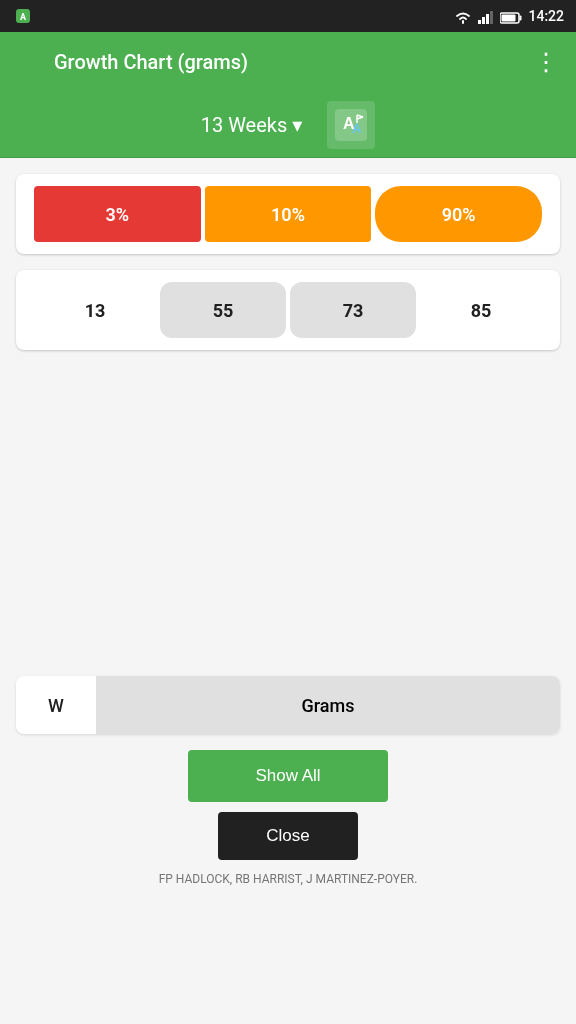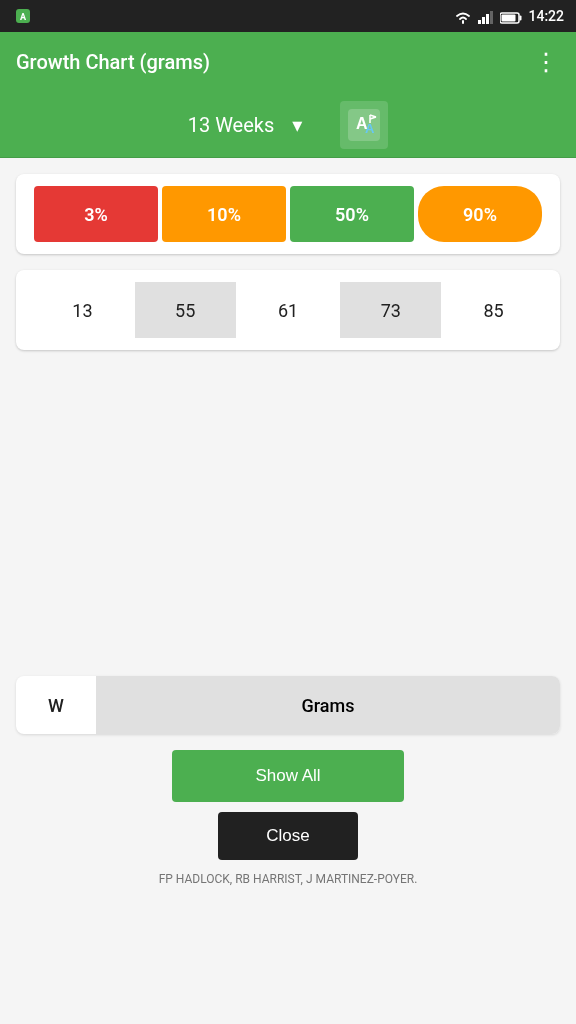--- a/index.html
+++ b/index.html
@@ -50,37 +50,38 @@
       background: #4CAF50;
       display: flex;
       align-items: center;
       justify-content: space-between;
       padding: 0 16px;
     }
     .app-bar-title {
       color: white;
       font-size: 20px;
       font-weight: 500;
+      margin-left: 38px;
     }
     .app-bar-menu {
       color: white;
       font-size: 24px;
       cursor: pointer;
       letter-spacing: 2px;
     }
 
     
     .week-selector {
       width: 100%;
       height: 66px;
       background: #4CAF50;
       display: flex;
       align-items: center;
       justify-content: center;
-      gap: 18px;
+      gap: 5px;
       border-bottom: 1px solid rgba(0,0,0,0.1);
     }
     .week-label {
       color: white;
       font-size: 20px;
       font-weight: 400;
     }
     .week-dropdown-icon {
       color: white;
       font-size: 20px;
@@ -146,27 +147,27 @@
       height: 56px;
     }
 
     .value-cell {
       flex: 1;
       display: flex;
       align-items: center;
       justify-content: center;
       height: 100%;
       font-size: 18px;
-      font-weight: 400;
+      font-weight: 700;
       color: #212121;
     }
 
     .value-cell.highlighted {
       background: #e0e0e0;
-      border-radius: 0;
+      border-radius: 12px;
       margin: 0 2px;
     }
 
     
     .bottom-panel {
       position: absolute;
       bottom: 130px;
       left: 0;
       right: 0;
       padding: 0 16px;
@@ -207,21 +208,21 @@
       align-items: center;
       justify-content: center;
       font-size: 18px;
       font-weight: 500;
       color: #000000;
     }
 
     
     .btn-show-all {
       display: block;
-      width: 232px;
+      width: 200px;
       margin: 0 auto 10px;
       padding: 16px 0;
       background: #4CAF50;
       color: white;
       font-size: 17px;
       font-weight: 500;
       text-align: center;
       border: none;
       border-radius: 4px;
       cursor: pointer;
@@ -310,39 +311,33 @@
 <div class="content">
 
   <div class="card">
     <div class="percentile-row">
       <div class="percentile-cell pct-3">
         <span>3%</span>
       </div>
       <div class="percentile-cell pct-10">
         <span>10%</span>
       </div>
-      <div class="percentile-cell pct-50">
-        <span>50%</span>
-      </div>
       <div class="percentile-cell pct-90">
         <span>90%</span>
       </div>
     </div>
   </div>
 
   <div class="card">
     <div class="values-row">
       <div class="value-cell">
         <span>13</span>
       </div>
       <div class="value-cell highlighted">
         <span>55</span>
-      </div>
-      <div class="value-cell">
-        <span>61</span>
       </div>
       <div class="value-cell highlighted">
         <span>73</span>
       </div>
       <div class="value-cell">
         <span>85</span>
       </div>
     </div>
   </div>
 

